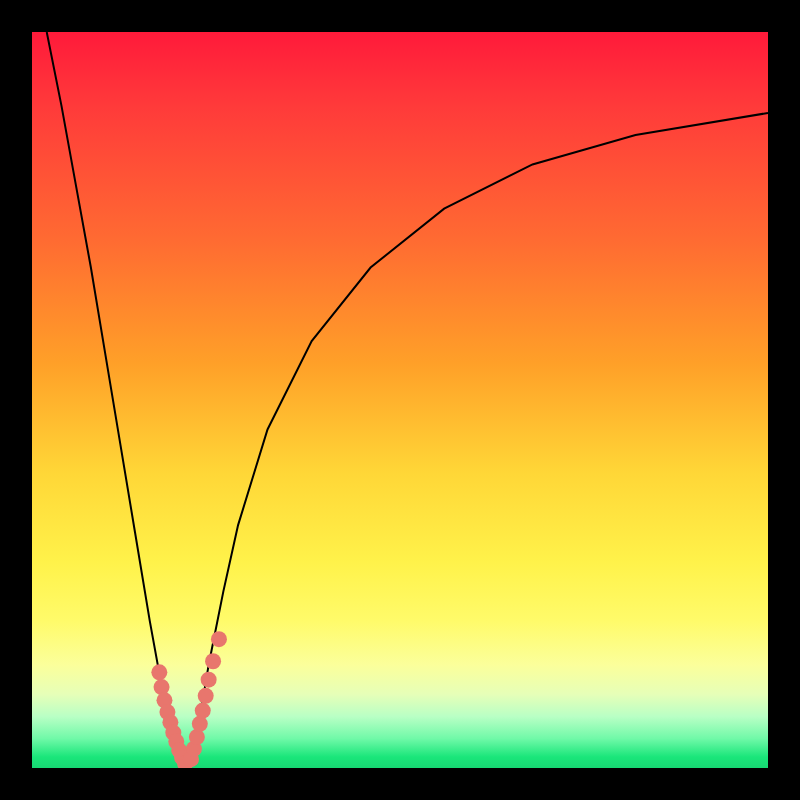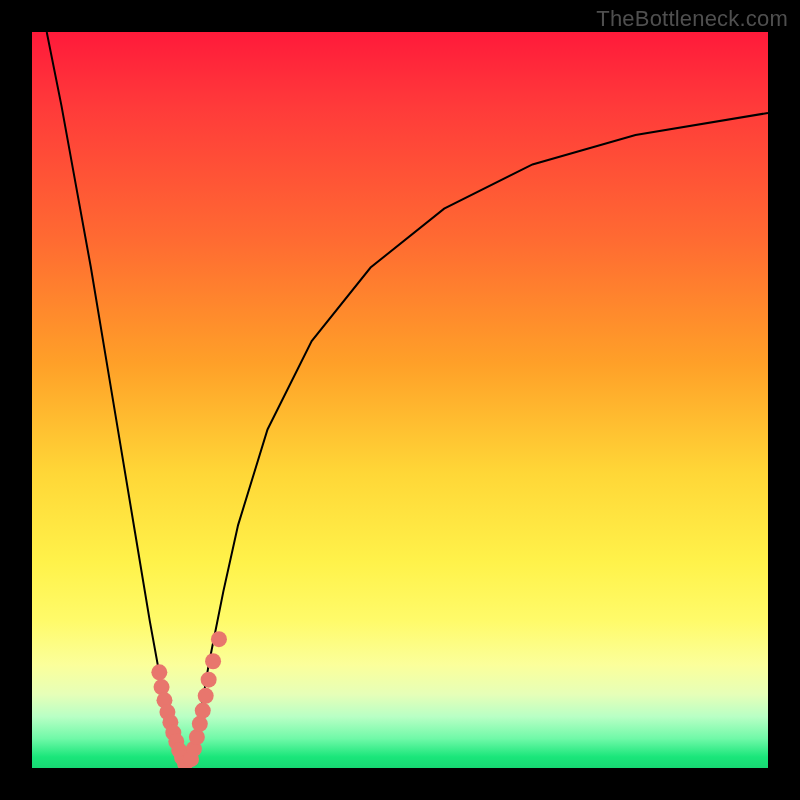--- a/index.html
+++ b/index.html
@@ -90,14 +90,13 @@
           <circle cx="164.86" cy="705.09" r="8" fill="#e8766d"></circle>
           <circle cx="167.81" cy="691.84" r="8" fill="#e8766d"></circle>
           <circle cx="170.75" cy="678.59" r="8" fill="#e8766d"></circle>
           <circle cx="173.70" cy="663.87" r="8" fill="#e8766d"></circle>
           <circle cx="176.64" cy="647.68" r="8" fill="#e8766d"></circle>
           <circle cx="181.06" cy="629.28" r="8" fill="#e8766d"></circle>
           <circle cx="186.94" cy="607.20" r="8" fill="#e8766d"></circle>
         </g>
     </svg>
   </div>
-  <div class="watermark">TheBottleneck.com</div>
 </div>
 
 </body></html>

